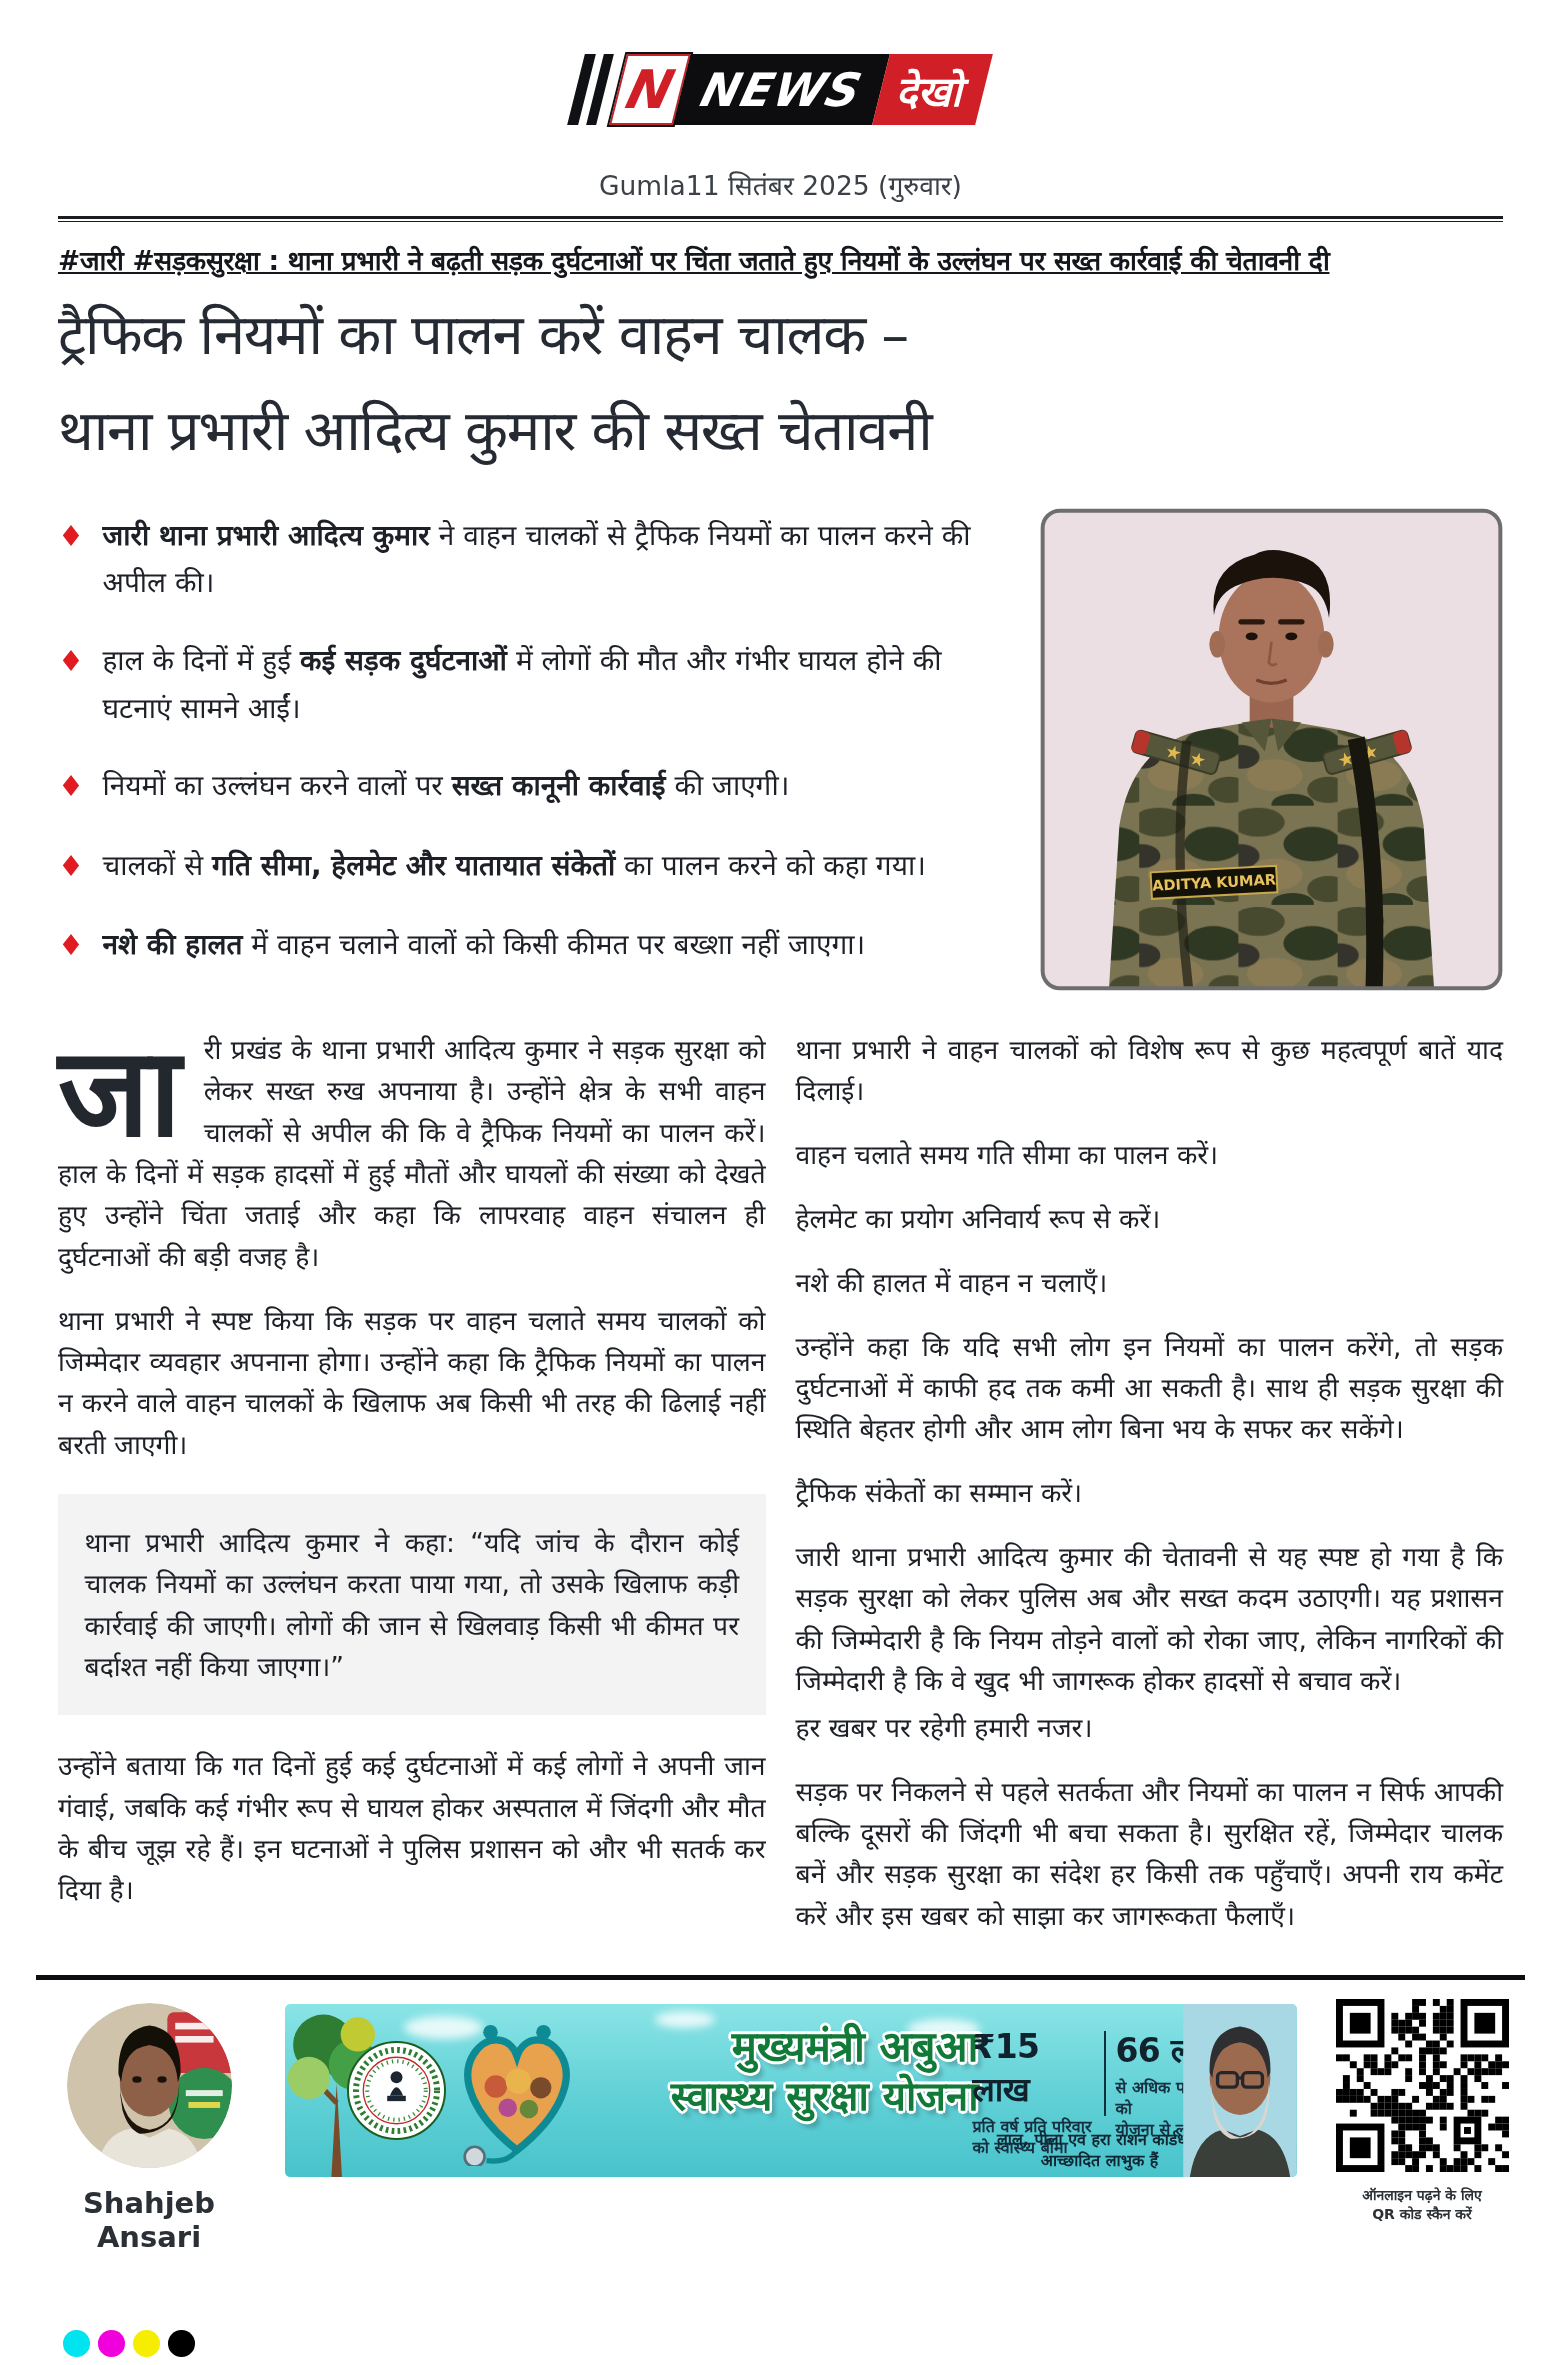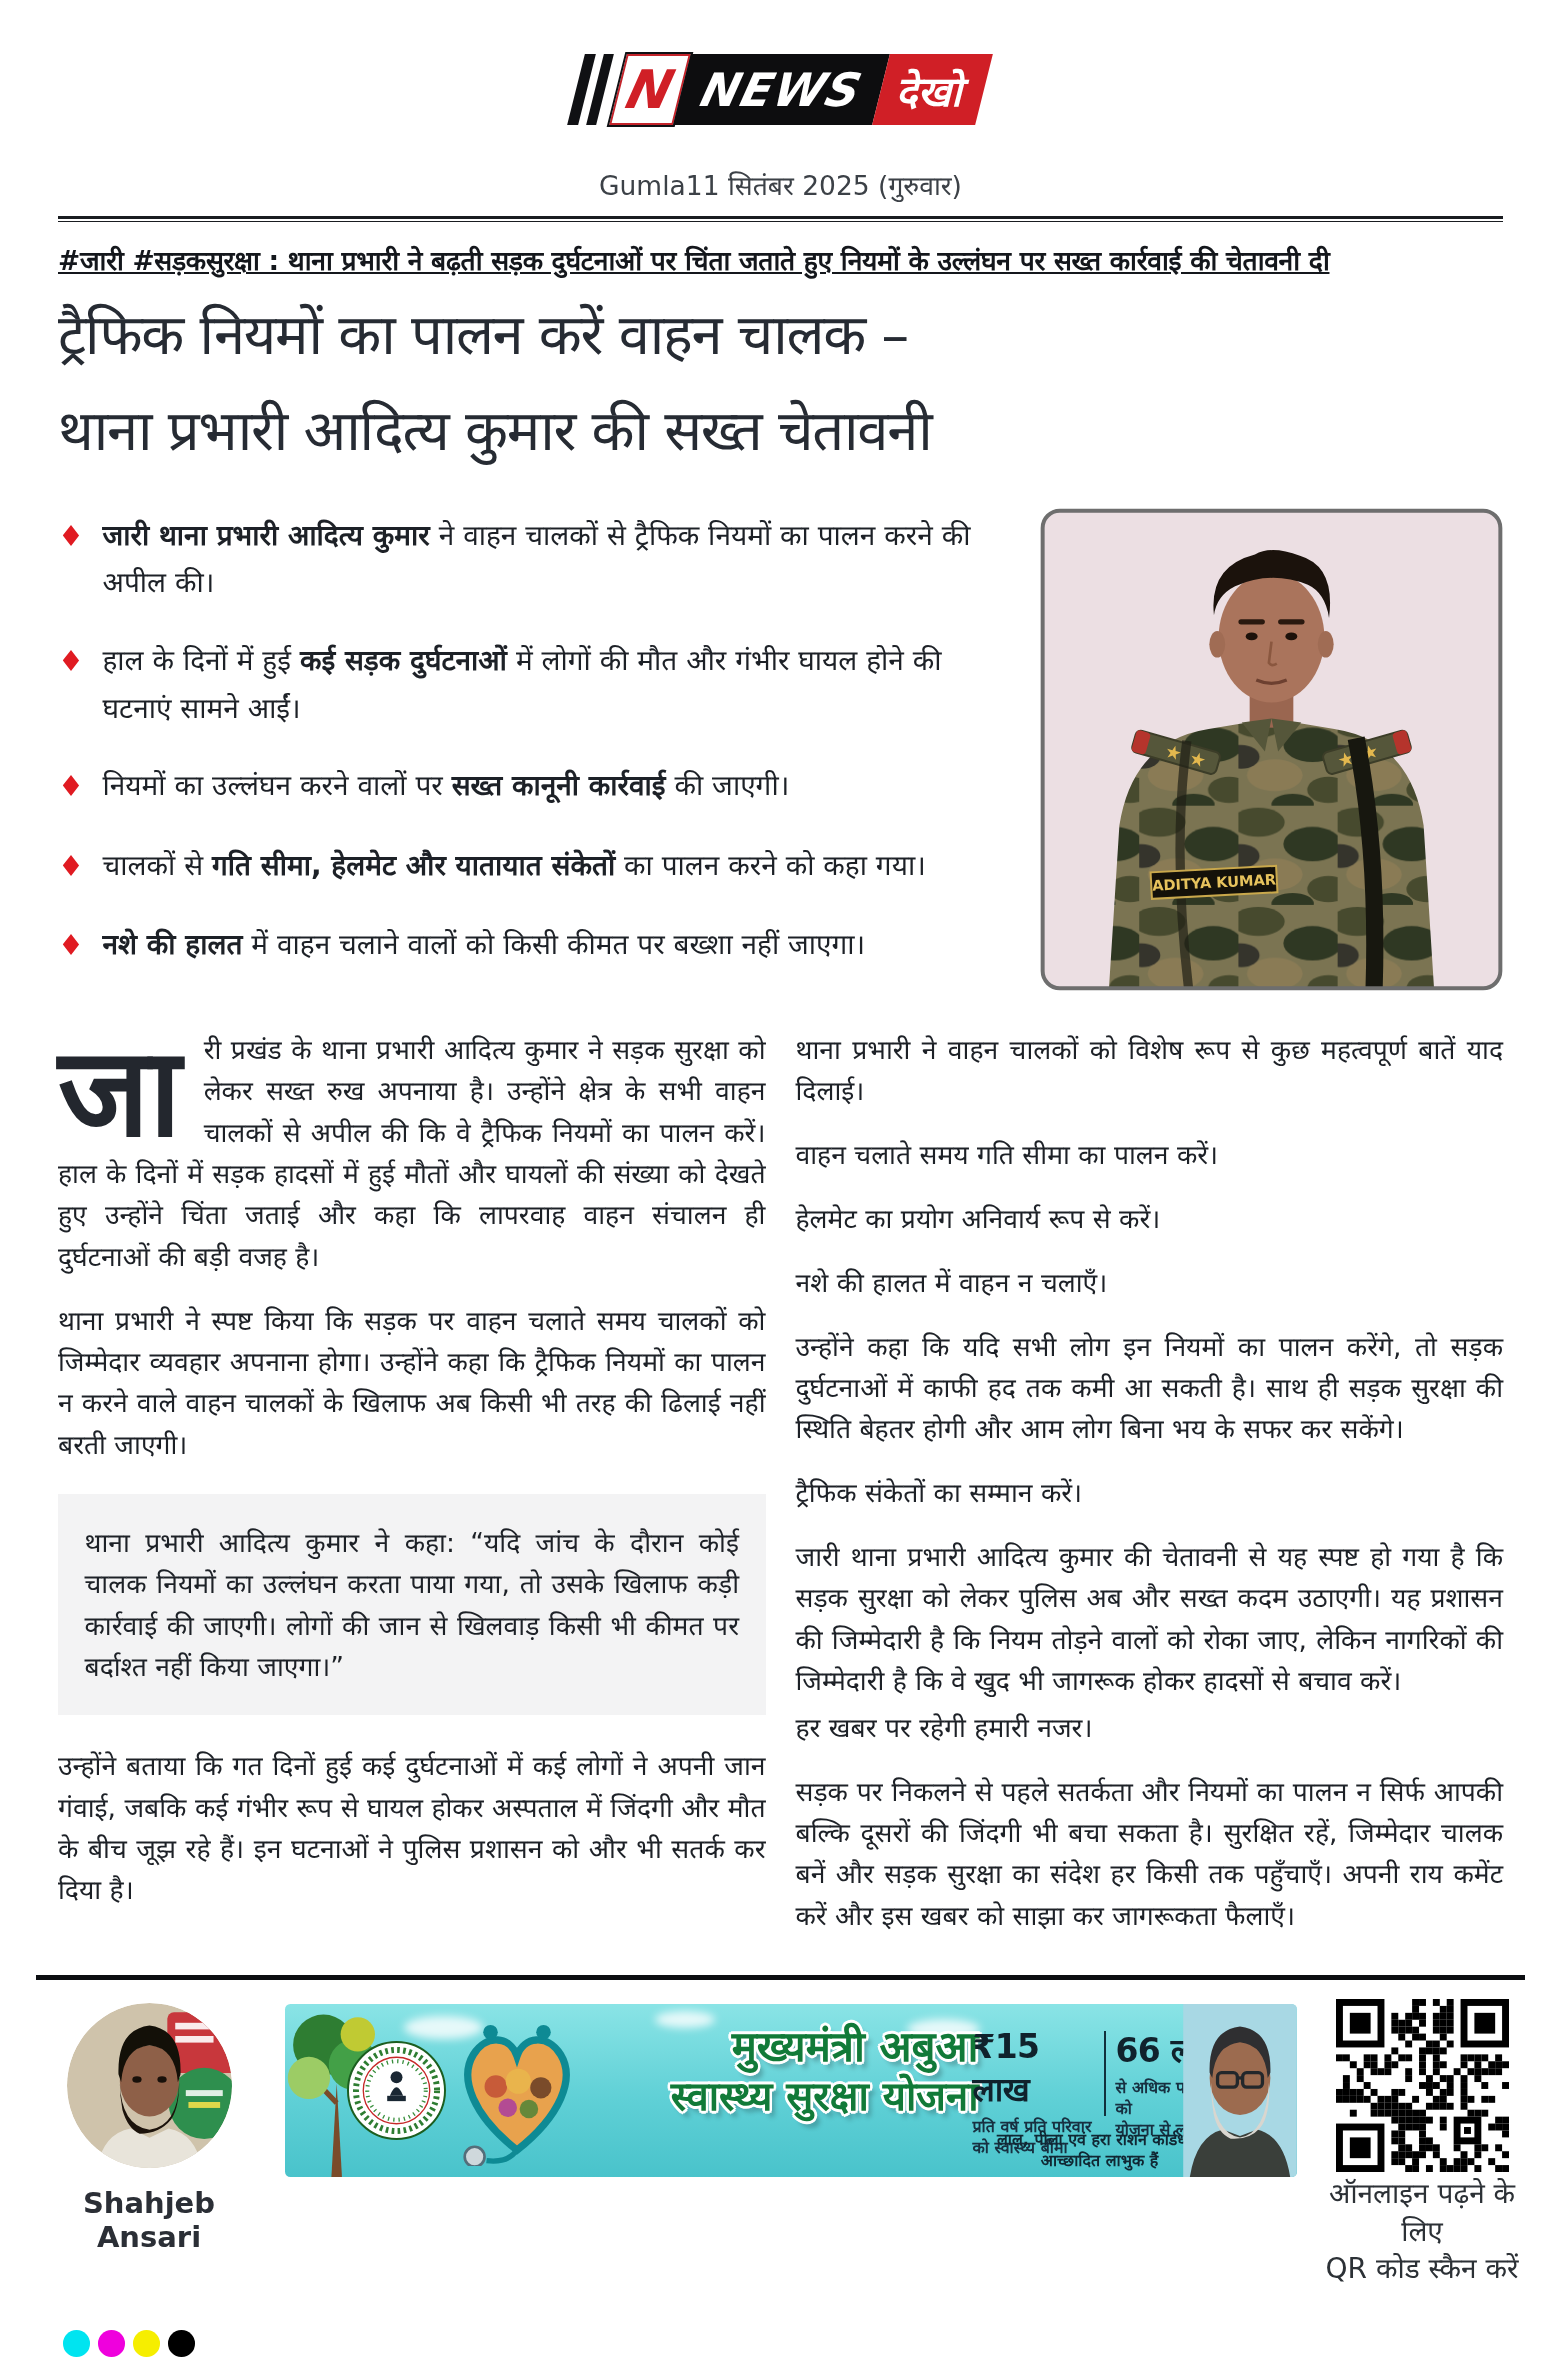--- a/index.html
+++ b/index.html
@@ -70,21 +70,21 @@
   .bn-stat1{left:688px;width:130px;}
   .bn-stat2{left:831px;width:119px;}
   .bn-val{font-size:33px;font-weight:bold;letter-spacing:-0.7px;}
   .bn-sub{font-size:16px;font-weight:bold;line-height:1.3;margin-top:6.6px;color:#173041;}
   .bn-div{position:absolute;left:819px;top:26.5px;width:2.6px;height:85px;background:#11303c;}
   .bn-note{position:absolute;left:671px;top:126px;width:288px;text-align:center;font-size:16px;
     font-weight:bold;color:#102733;line-height:1.3;}
   .bn-cm{position:absolute;right:0;top:0;height:173px;width:114px;}
   .qr-block{flex:none;width:198px;text-align:center;padding-top:0;}
   .qr-block svg{width:173px;height:173px;display:block;margin:0 auto;background:#fff;}
-  .qr-caption{margin-top:3px;font-size:28px;color:#2c3136;line-height:1.35;}
+  .qr-caption{margin-top:14px;font-size:14px;color:#2c3136;line-height:1.35;font-weight:bold;}
 
   .cmyk{position:absolute;left:63px;bottom:9.3px;display:flex;gap:8.6px;}
   .cmyk span{width:26.5px;height:26.5px;border-radius:50%;display:block;}
 </style>
 </head>
 <body>
 
 <div class="page">
 
   <div class="logo-row">

